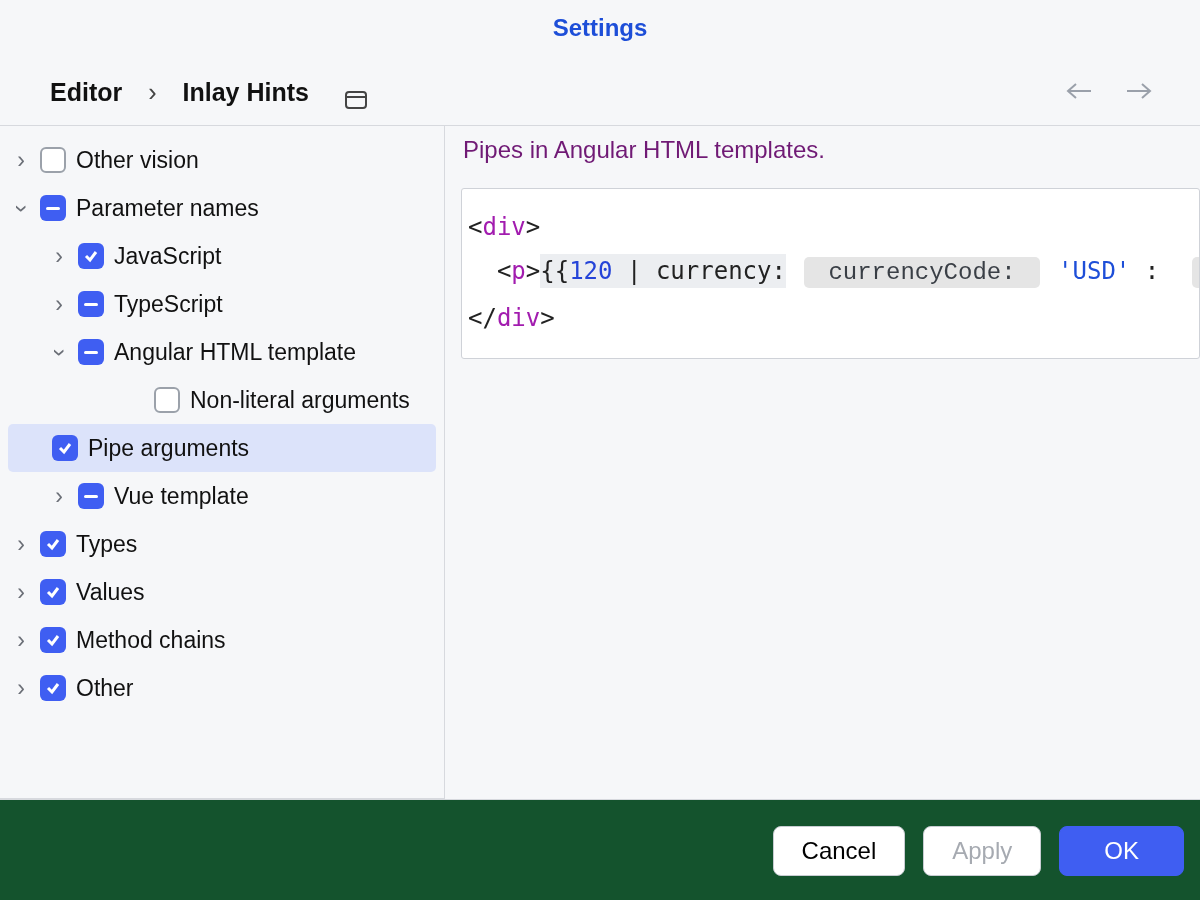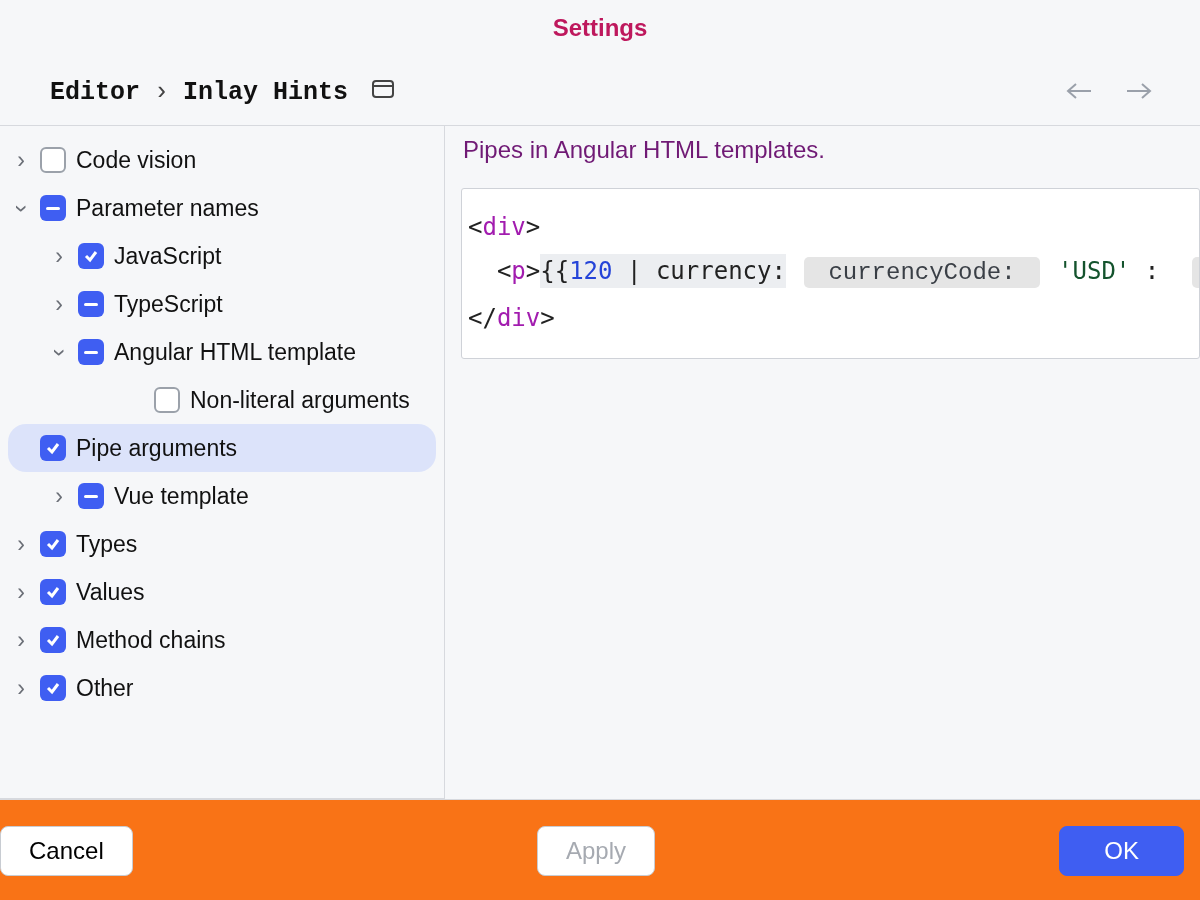--- a/index.html
+++ b/index.html
@@ -12,37 +12,36 @@
     display: flex;
     flex-direction: column;
   }
   .header {
     padding: 14px 20px 0 20px;
   }
   .title {
     text-align: center;
     font-size: 24px;
     font-weight: 700;
-    color: #be185d;
+    color: #1d4ed8;
     margin-bottom: 36px;
   }
   .topbar {
     display: flex;
     align-items: center;
     justify-content: space-between;
     padding: 0 26px 18px 30px;
   }
   .breadcrumb {
     display: flex;
-    align-items: flex-start;
-    gap: 14px;
+    align-items: flex-end;
+    gap: 26px;
     font-size: 25px;
     font-weight: 700;
     color: #111;
-    font-family: Liberation Mono, monospace;
   }
   .breadcrumb .sep {
     font-weight: 400;
     color: #444;
   }
   .win-btn {
     width: 22px; height: 18px;
     border: 2px solid #444;
     border-radius: 4px;
     position: relative;
@@ -75,23 +74,23 @@
     align-items:center;
     gap:10px;
     font-size:23px;
     color:#111;
     height:48px;
     padding-left:12px;
     white-space:nowrap;
   }
   .tree-row.selected {
     background:#dce3fa;
-    border-radius:18px;
+    border-radius:5px;
     margin: 0 8px;
-    padding-left: 4px;
+    padding-left: 16px;
   }
   .indent-1 { margin-left: 0px; }
   .indent-2 { margin-left: 38px; }
   .indent-4 { margin-left: 114px; }
   .chev {
     width: 18px;
     text-align:center;
     color:#6b6f77;
   }
   .chev-spacer { width:18px; }
@@ -127,41 +126,41 @@
     padding: 16px 6px 18px 6px;
     font-family: ui-monospace, Menlo, Consolas, monospace;
     font-size:24px;
     line-height:1.85;
     overflow:hidden;
     white-space:nowrap;
   }
   .tag-name { color:#a21caf; }
   .punct { color:#222; }
   .num { color:#2544d8; }
-  .str { color:#14532d; }
+  .str { color:#1d4ed8; }
   .hint {
     background:#e5e5e5;
     padding:2px 24px;
     border-radius:5px;
     font-family: Liberation Mono, monospace;
     color:#3a3f46;
     margin: 0 4px;
   }
   .expr-bg {
     background:#eceef1;
     padding: 3px 0;
   }
   .footer {
     border-top:1px solid #d7d9de;
     display:flex;
-    justify-content:space-between;
+    justify-content:flex-end;
     align-items:center;
     gap:18px;
     padding: 26px 16px 24px 0;
-    background:#f97316;
+    background:#14532d;
   }
   .btn {
     font-size:24px;
     padding: 10px 28px;
     border-radius:8px;
     border:1px solid #c8ccd2;
     background:#fff;
     cursor:pointer;
   }
   .btn.apply { color:#a6aab1; }
@@ -198,21 +197,21 @@
     </div>
   </div>
 </div>
 
 <div class="content">
   <div class="sidebar">
 
     <div class="tree-row indent-1">
       <span class="chev">›</span>
       <span class="cb empty"></span>
-      <span>Code vision</span>
+      <span>Other vision</span>
     </div>
 
     <div class="tree-row indent-1">
       <span class="chev" style="transform:rotate(90deg);display:inline-block;">›</span>
       <span class="cb indet">
           <span class="bar"></span>
         </span>
       <span>Parameter names</span>
     </div>
 

